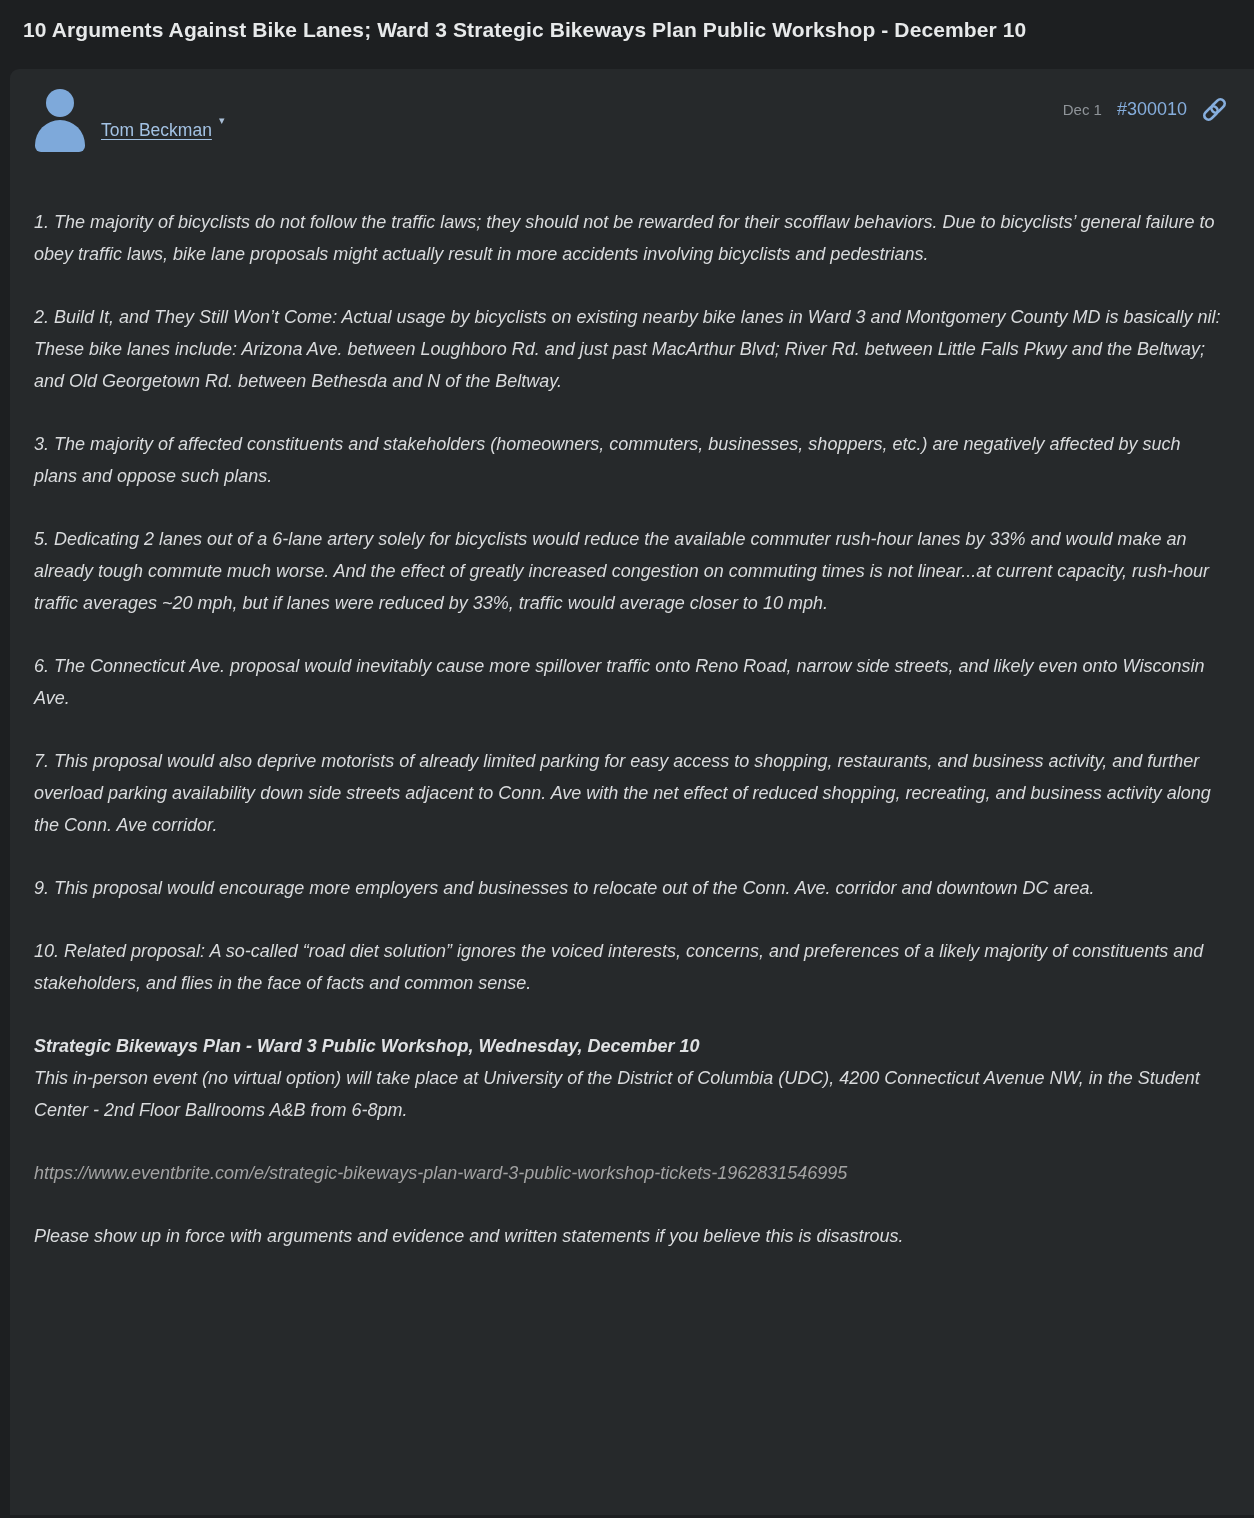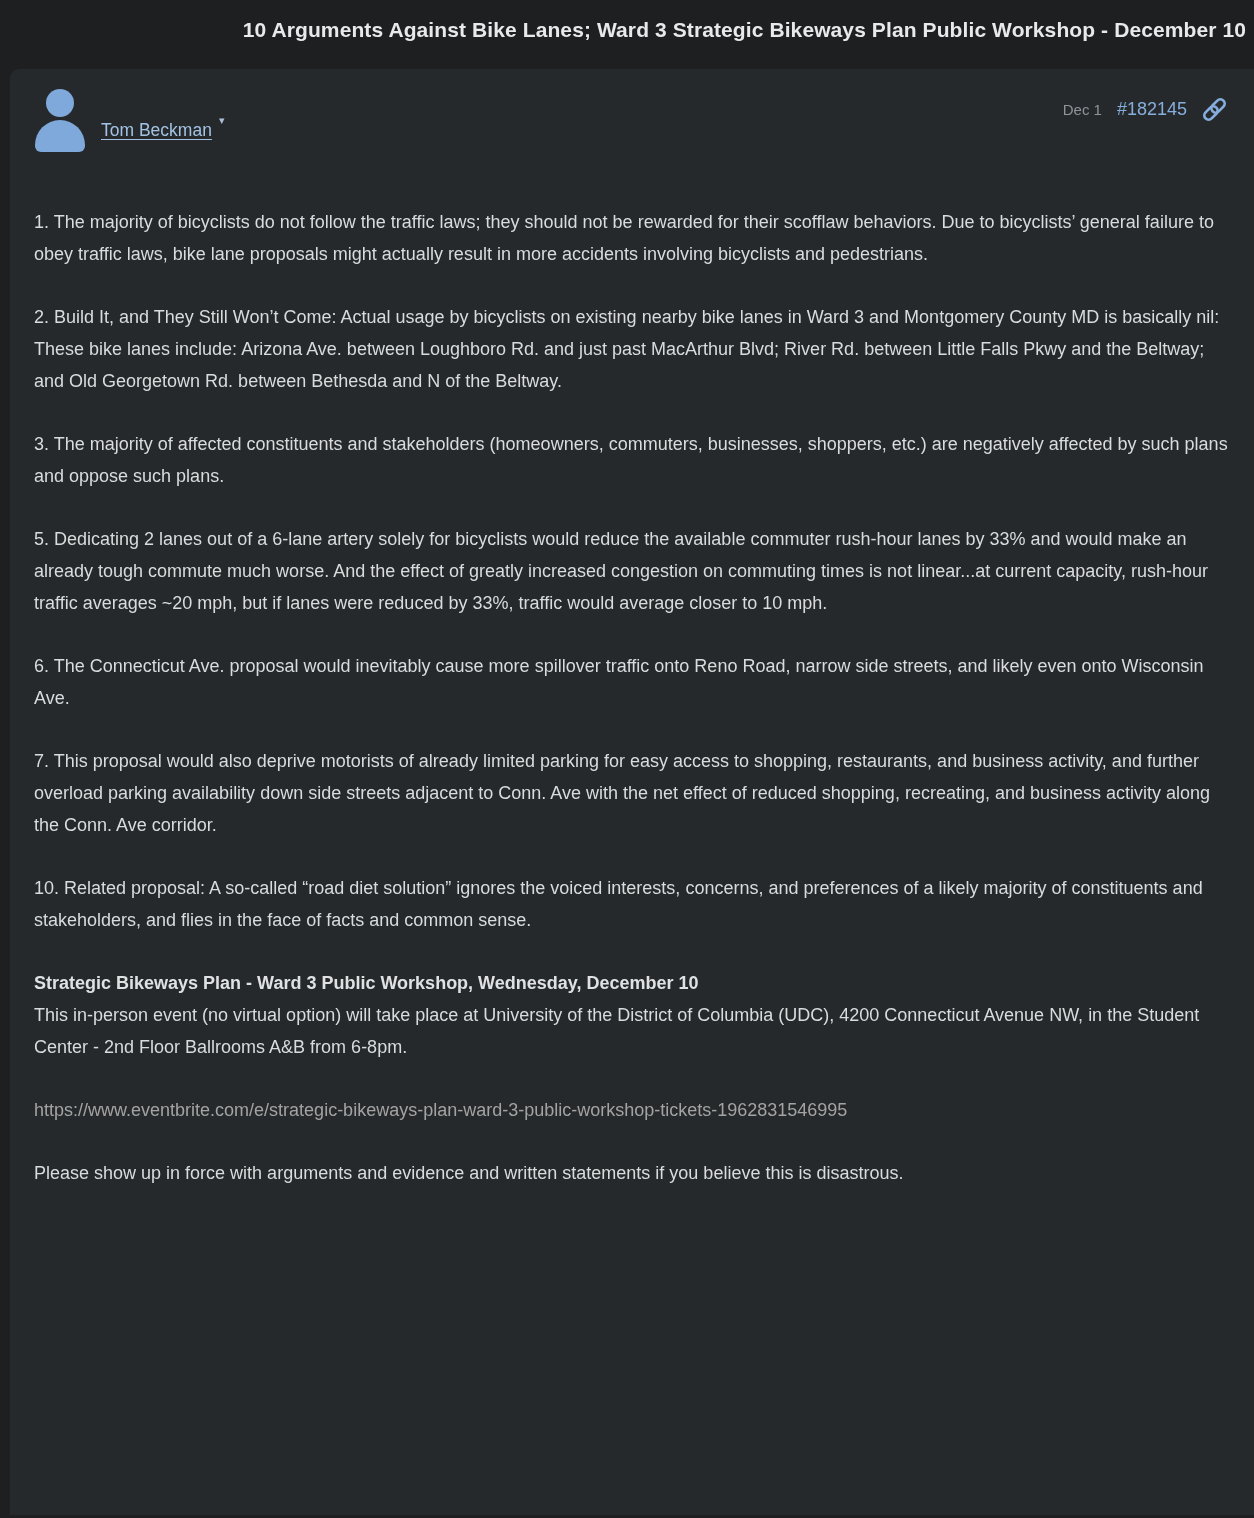--- a/index.html
+++ b/index.html
@@ -5,22 +5,21 @@
   * { box-sizing: border-box; }
   html, body { margin: 0; padding: 0; }
   body {
     width: 1254px;
     height: 1518px;
     background: #1d1f21;
     font-family: "Liberation Sans", sans-serif;
     overflow: hidden;
   }
   .topbar {
-    padding: 18px 8px 0 3px;
-    text-align: right;
+    padding: 18px 8px 0 23px;
   }
   .page-title {
     margin: 0;
     font-size: 21px;
     font-weight: 700;
     color: #e7e9ea;
     letter-spacing: 0.1px;
     white-space: nowrap;
   }
   .post-card {
@@ -101,20 +100,21 @@
     margin-left: 14px;
     color: #86aedd;
     cursor: pointer;
     display: inline-flex;
   }
   .post-body {
     padding: 54px 26px 30px 24px;
     font-size: 18px;
     line-height: 32px;
     color: #d9dbdd;
+    font-style: italic;
   }
   .post-body p {
     margin: 0 0 31px 0;
   }
   .event-heading {
     font-weight: 700;
     color: #dfe1e3;
     text-align: center;
   }
   .event-link {
@@ -138,39 +138,40 @@
     <div class="author-block">
       <span class="avatar">
         <span class="avatar-head"></span>
         <span class="avatar-body"></span>
       </span>
       <a class="author-link">Tom Beckman</a>
       <span class="author-caret">▾</span>
     </div>
     <div class="meta">
       <span class="post-date">Dec 1</span>
-      <a class="post-number">#182145</a>
+      <a class="post-number">#300010</a>
       <span class="permalink-icon">
         <svg width="27" height="27" viewBox="0 0 24 24" fill="none" stroke="currentColor" stroke-width="2.4" stroke-linecap="round" stroke-linejoin="round">
           <g transform="rotate(-45 12 12)">
             <rect x="0.8" y="8.2" width="13.5" height="7.6" rx="3.8"></rect>
             <rect x="9.7" y="8.2" width="13.5" height="7.6" rx="3.8"></rect>
           </g>
         </svg>
       </span>
     </div>
   </div>
 
   <div class="post-body">
     <p>1. The majority of bicyclists do not follow the traffic laws; they should not be rewarded for their scofflaw behaviors. Due to bicyclists’ general failure to obey traffic laws, bike lane proposals might actually result in more accidents involving bicyclists and pedestrians.</p>
     <p>2. Build It, and They Still Won’t Come: Actual usage by bicyclists on existing nearby bike lanes in Ward 3 and Montgomery County MD is basically nil: These bike lanes include: Arizona Ave. between Loughboro Rd. and just past MacArthur Blvd; River Rd. between Little Falls Pkwy and the Beltway; and Old Georgetown Rd. between Bethesda and N of the Beltway.</p>
     <p>3. The majority of affected constituents and stakeholders (homeowners, commuters, businesses, shoppers, etc.) are negatively affected by such plans and oppose such plans.</p>
     <p>5. Dedicating 2 lanes out of a 6-lane artery solely for bicyclists would reduce the available commuter rush-hour lanes by 33% and would make an already tough commute much worse. And the effect of greatly increased congestion on commuting times is not linear...at current capacity, rush-hour traffic averages ~20 mph, but if lanes were reduced by 33%, traffic would average closer to 10 mph.</p>
     <p>6. The Connecticut Ave. proposal would inevitably cause more spillover traffic onto Reno Road, narrow side streets, and likely even onto Wisconsin Ave.</p>
     <p>7. This proposal would also deprive motorists of already limited parking for easy access to shopping, restaurants, and business activity, and further overload parking availability down side streets adjacent to Conn. Ave with the net effect of reduced shopping, recreating, and business activity along the Conn. Ave corridor.</p>
+    <p>9. This proposal would encourage more employers and businesses to relocate out of the Conn. Ave. corridor and downtown DC area.</p>
     <p>10. Related proposal: A so-called “road diet solution” ignores the voiced interests, concerns, and preferences of a likely majority of constituents and stakeholders, and flies in the face of facts and common sense.</p>
 
     <p>
       <span class="event-heading">Strategic Bikeways Plan - Ward 3 Public Workshop, Wednesday, December 10</span><br>
       <span>This in-person event (no virtual option) will take place at University of the District of Columbia (UDC), 4200 Connecticut Avenue NW, in the Student Center - 2nd Floor Ballrooms A&amp;B from 6-8pm.</span>
     </p>
 
     <p>
       <a class="event-link">https://www.eventbrite.com/e/strategic-bikeways-plan-ward-3-public-workshop-tickets-1962831546995</a>
     </p>

